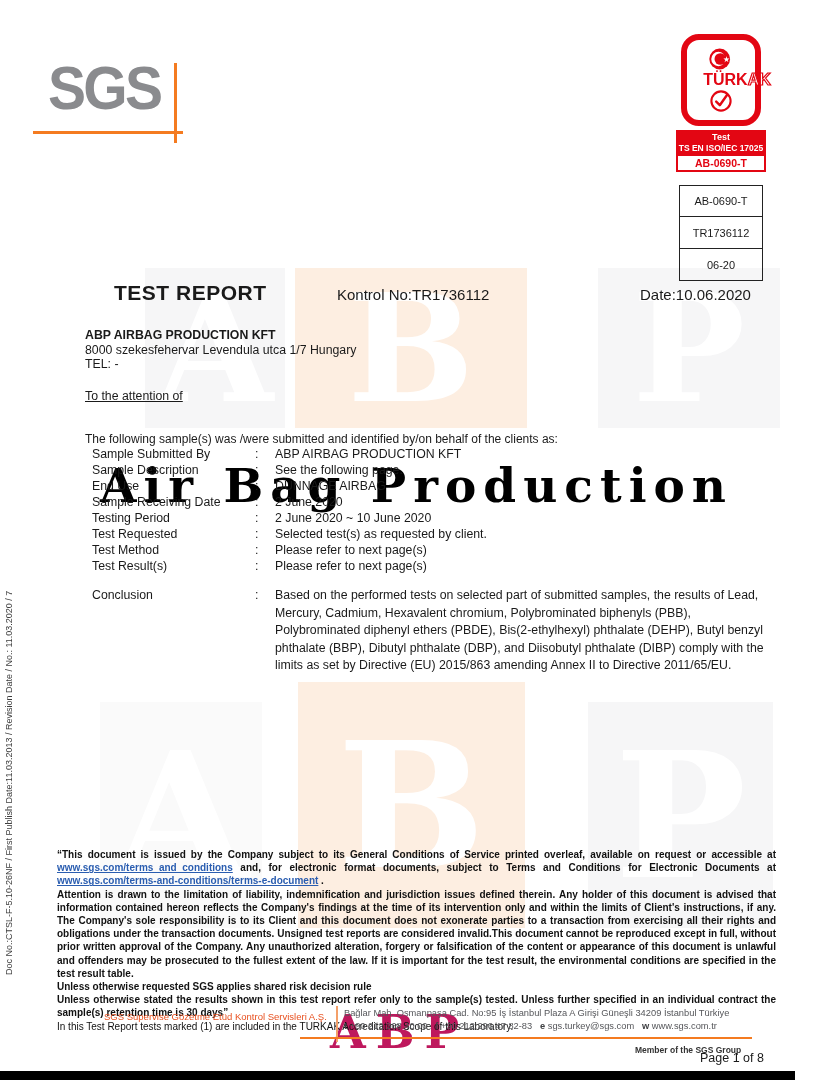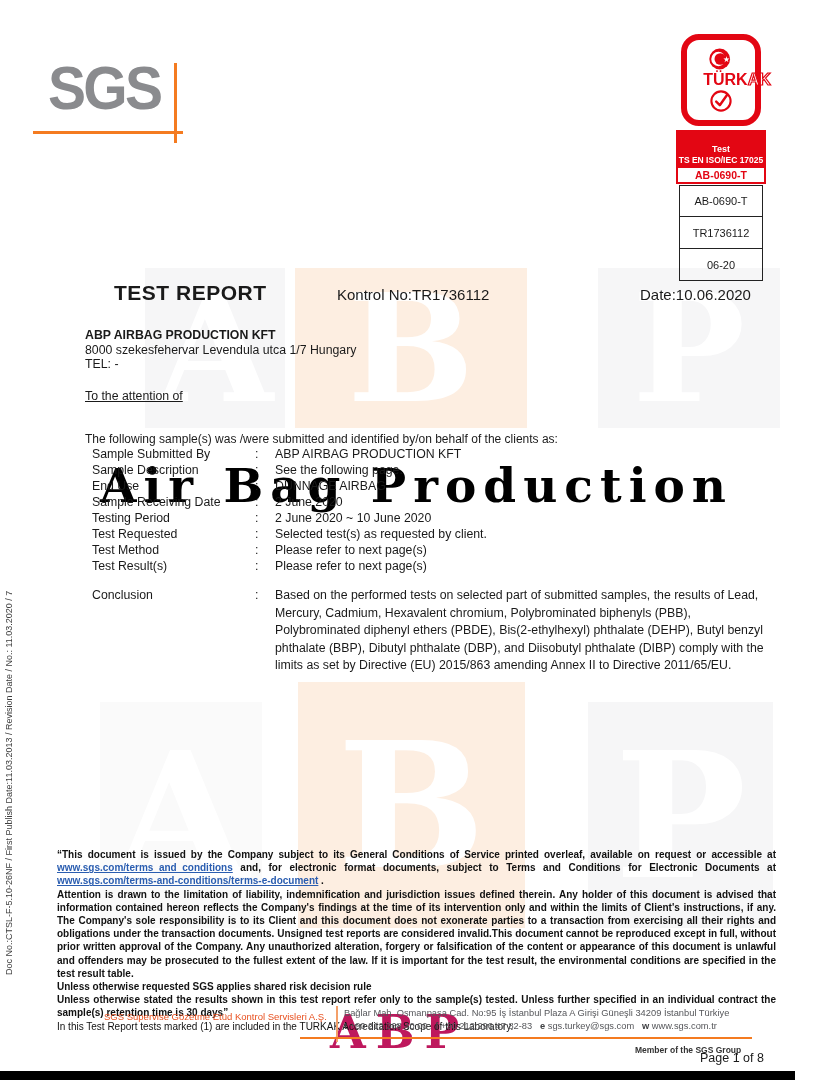--- a/index.html
+++ b/index.html
@@ -27,21 +27,21 @@
   .sgs-hline { position:absolute; left:33px; top:131px; width:150px; height:3px; background:#f47b20; z-index:3; }
   .sgs-vline { position:absolute; left:174px; top:63px; width:3px; height:80px; background:#f47b20; z-index:3; }
 
   
   .turkak-wrap { position:absolute; left:676px; top:34px; width:90px; text-align:center; z-index:2; }
   .turkak-box { margin:0 auto; width:80px; height:92px; border:6px solid #e30613; border-radius:18px;
     background:#fff; display:flex; flex-direction:column; align-items:center; justify-content:center; gap:1px; }
   .turkak-name { font-size:16px; font-weight:bold; color:#e30613; letter-spacing:0px; line-height:16px;margin-left:32px; }
   .turkak-ak { color:#fff; -webkit-text-stroke:1.2px #e30613; }
   .badge-red { margin-top:4px; background:#e30613; color:#fff; font-weight:bold; padding:2px 0 2px 0; }
-  .badge-line1 { font-size:9px; line-height:11px;margin-top:12px; }
+  .badge-line1 { font-size:9px; line-height:11px; }
   .badge-line2 { font-size:8.5px; line-height:11px; white-space:nowrap; }
   .badge-code { background:#fff; border:2px solid #e30613; border-top:none; color:#e30613;
     font-weight:bold; font-size:10.5px; line-height:14px; }
 
   
   .ref-table { position:absolute; left:679px; top:185px; width:84px; z-index:2; }
   .ref-cell { border:1px solid #222; border-top:none; height:32px; display:flex; align-items:center;
     justify-content:center; font-size:11px; background:transparent; }
   .ref-cell:first-child { border-top:1px solid #222; }
 

